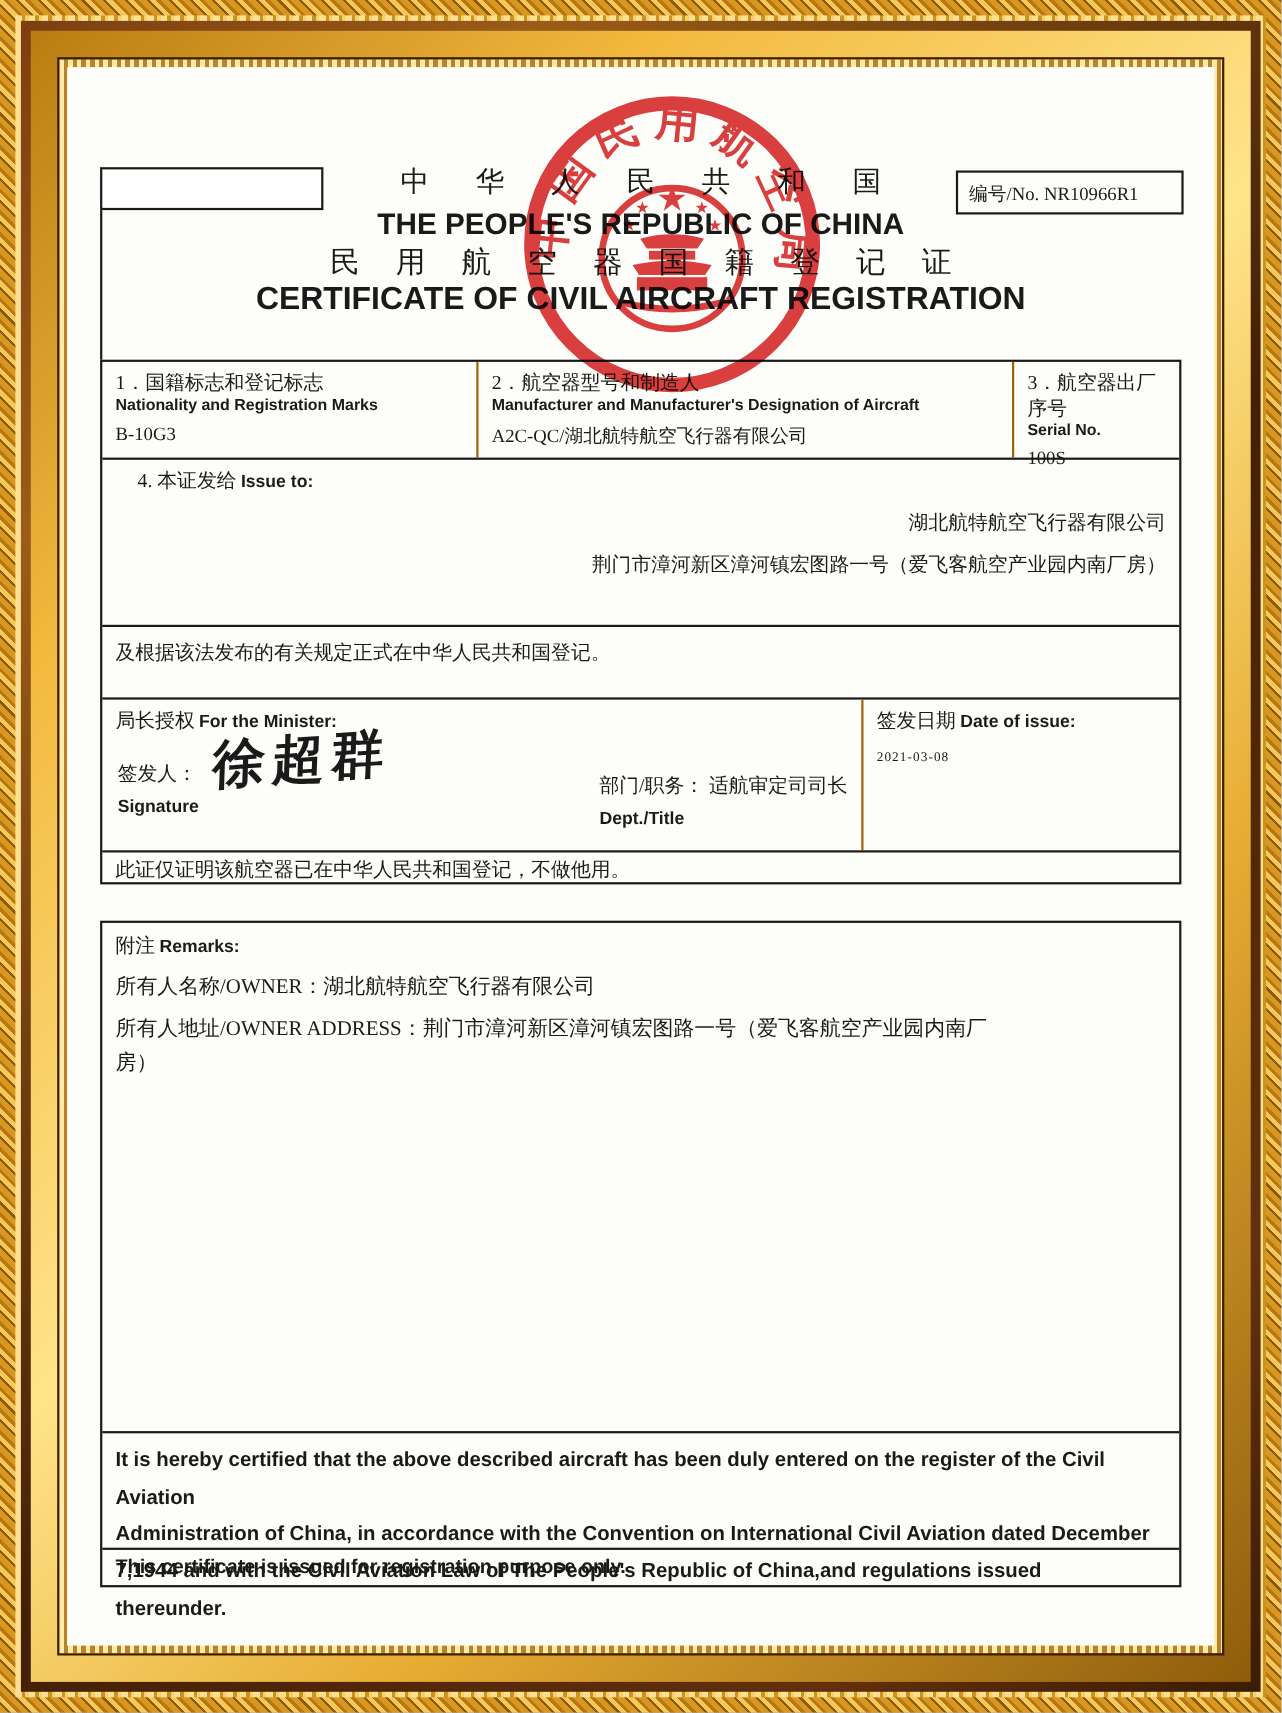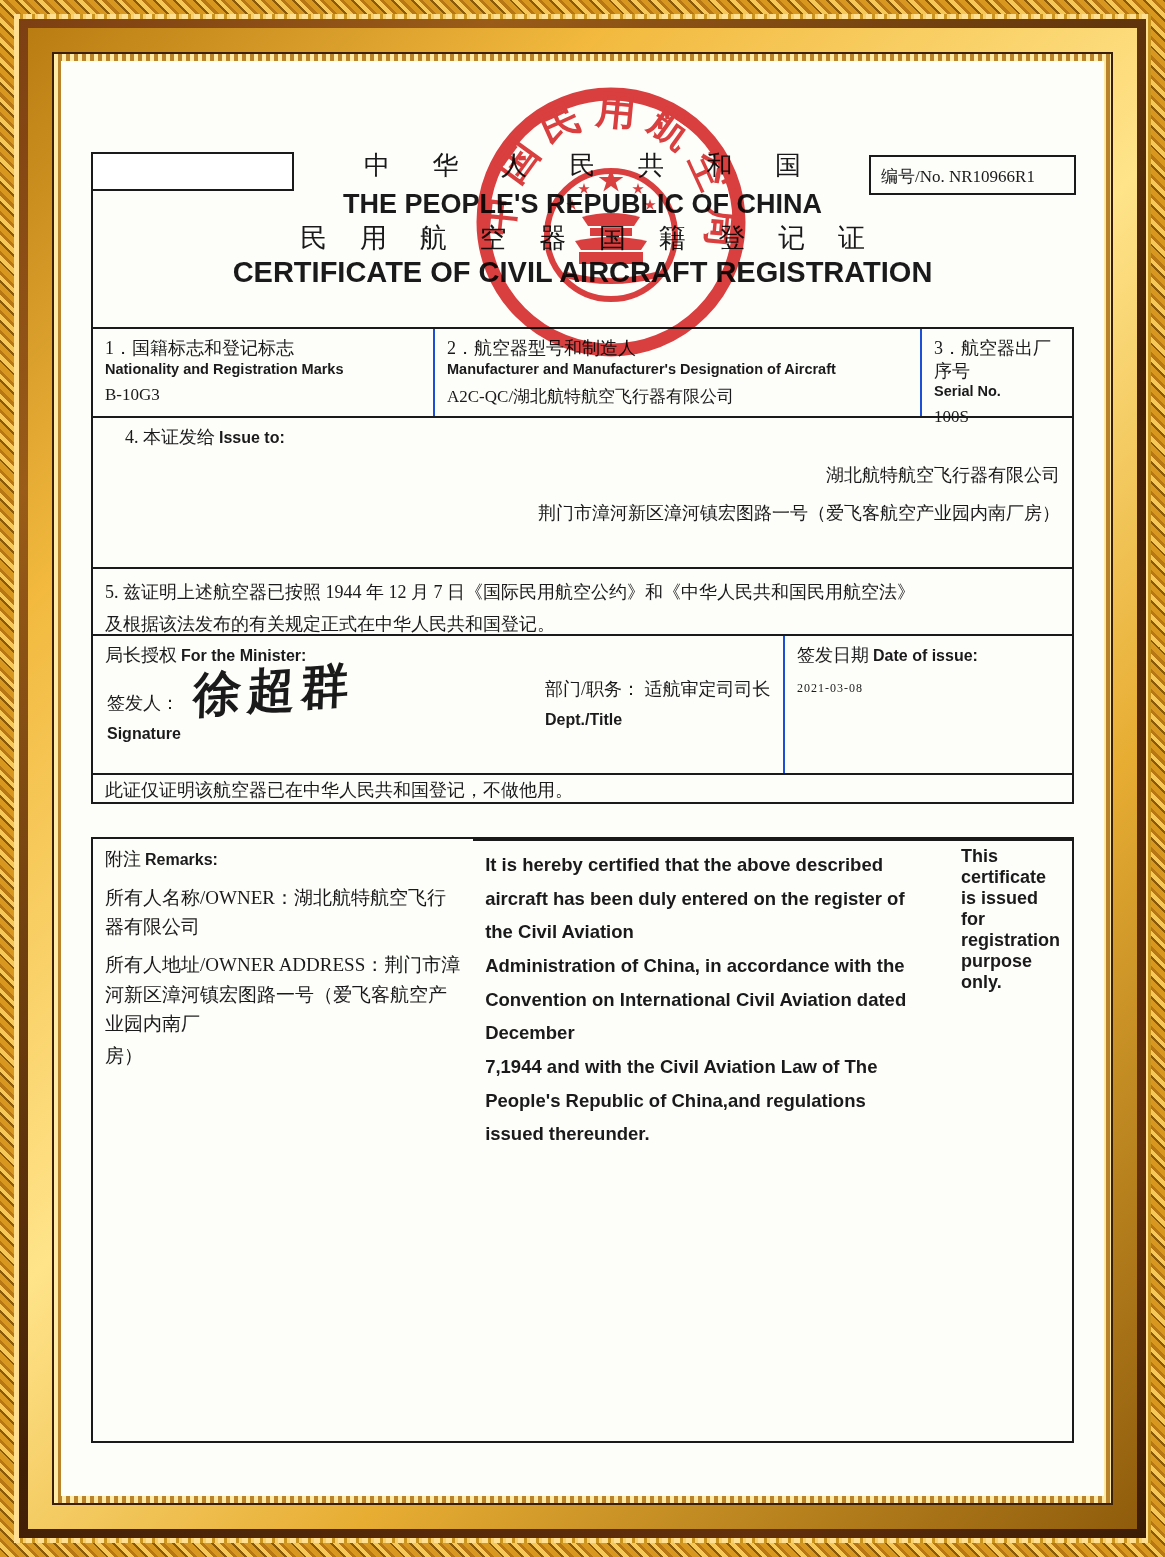--- a/index.html
+++ b/index.html
@@ -34,42 +34,42 @@
   .t-cn1{font-size:26px;letter-spacing:18px;margin-left:18px;}
   .t-en1{font-family:"Liberation Sans","DejaVu Sans",sans-serif;font-weight:bold;font-size:27px;margin-top:12px;}
   .t-cn2{font-size:27px;letter-spacing:13px;margin-left:13px;margin-top:7px;text-align:center;}
   .t-en2{font-family:"Liberation Sans","DejaVu Sans",sans-serif;font-weight:bold;font-size:29px;margin-top:6px;}
 
   
   .main-table{left:30px;top:266px;width:983px;height:477px;border:2px solid #1a1a1a;background:transparent;
               display:flex;flex-direction:column;}
   .trow{display:flex;flex-direction:row;border-top:2px solid #1a1a1a;position:relative;}
   .trow:first-child{border-top:none;}
-  .tcell{position:relative;border-left:2px solid #1d4ed8;padding:8px 12px 0 12px;}
+  .tcell{position:relative;border-left:2px solid #a16207;padding:8px 12px 0 12px;}
   .tcell:first-child{border-left:none;}
   .r1{height:87px;}  .r2{height:153px;} .r3{height:67px;} .r4{height:140px;} .r5{flex:1;}
   .lbl-cn{font-size:18px;line-height:1.25;}
   .lbl-en{font-family:"Liberation Sans","DejaVu Sans",sans-serif;font-weight:bold;font-size:14.5px;line-height:1.25;}
   .val{font-size:17px;margin-top:7px;}
   .inline-en{font-family:"Liberation Sans","DejaVu Sans",sans-serif;font-weight:bold;font-size:16px;}
   .issue-line{font-size:18px;margin-top:14px;text-align:right;}
   .p5{font-size:18px;line-height:1.75;}
 
   .sig-label{left:14px;top:57px;font-size:18px;line-height:1.2;}
   .sig-label .en{font-family:"Liberation Sans","DejaVu Sans",sans-serif;font-weight:bold;font-size:16px;margin-top:9px;}
   .sig-name{left:100px;top:22px;font-size:48px;font-weight:bold;
             transform:rotate(-4deg) skewX(-6deg);letter-spacing:6px;white-space:nowrap;}
-  .dept-block{left:452px;top:41px;font-size:18px;}
+  .dept-block{left:452px;top:66px;font-size:18px;}
   .dept-block .en{font-family:"Liberation Sans","DejaVu Sans",sans-serif;font-weight:bold;font-size:16px;margin-top:10px;}
   .date-val{font-size:12px;margin-top:14px;letter-spacing:1px;}
   .statement{font-size:18px;padding-top:3px;}
 
   
   .lower-box{left:30px;top:776px;width:983px;height:606px;border:2px solid #1a1a1a;
-             display:flex;flex-direction:row;}
+             display:flex;flex-direction:column;}
   .remarks-sec{height:462px;padding:9px 12px 0 12px;}
   .remark-line{font-size:19px;margin-top:12px;line-height:1.55;}
   .english-sec{height:106px;border-top:2px solid #1a1a1a;padding:7px 25px 0 12px;
                font-family:"Liberation Sans","DejaVu Sans",sans-serif;font-weight:bold;font-size:18.5px;line-height:1.82;}
   .footer-sec{flex:1;border-top:2px solid #1a1a1a;padding:5px 12px 0 12px;
               font-family:"Liberation Sans","DejaVu Sans",sans-serif;font-weight:bold;font-size:18px;}
 
   
   .seal{left:413px;top:24px;width:274px;height:274px;opacity:0.88;mix-blend-mode:multiply;pointer-events:none;}
 </style>
@@ -121,21 +121,20 @@
               <span class="lbl-cn">4. 本证发给</span>
               <span class="inline-en">Issue to:</span>
             </div>
             <div class="issue-line">湖北航特航空飞行器有限公司</div>
             <div class="issue-line">荆门市漳河新区漳河镇宏图路一号（爱飞客航空产业园内南厂房）</div>
           </div>
         </div>
 
         <div class="trow r3">
           <div class="tcell" style="flex:1;">
-            <div class="p5">5. 兹证明上述航空器已按照 1944 年 12 月 7 日《国际民用航空公约》和《中华人民共和国民用航空法》</div>
             <div class="p5">及根据该法发布的有关规定正式在中华人民共和国登记。</div>
           </div>
         </div>
 
         <div class="trow r4">
           <div class="tcell" style="width:690px;">
             <div>
               <span class="lbl-cn">局长授权</span>
               <span class="inline-en">For the Minister:</span>
             </div>

